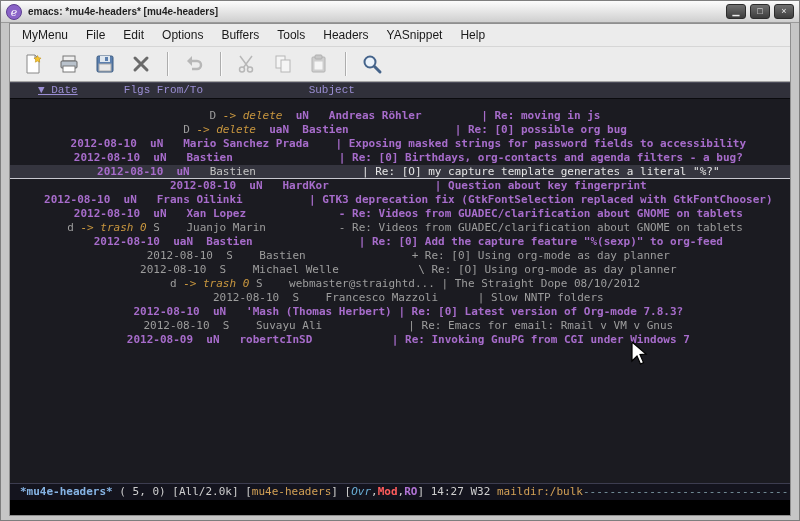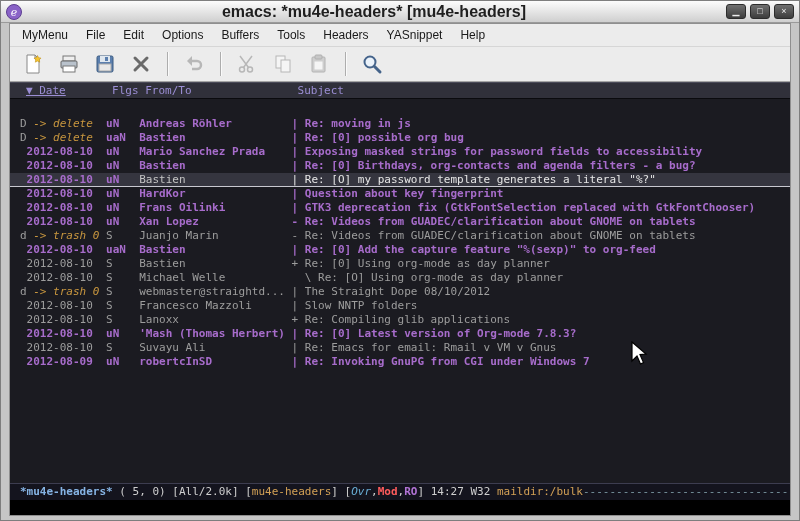--- a/index.html
+++ b/index.html
@@ -8,34 +8,34 @@
     --current_from:#c4c4c4; --current_subject:#e6e6e6; --header_fg:#9b8ed4;
     --ml_bg:#14141e; --ml_fg:#cfcfcf; --ml_buf:#86b4e4; --ml_orange:#d2a055;
     --ml_cyan:#6ab0d8; --ml_red:#ff5c5c; --ml_purple:#b273d6; --ml_dash:#7d9aa5;
   }
   *{box-sizing:border-box;}
   html,body{margin:0;padding:0;}
   body{width:800px;height:521px;overflow:hidden;background:#555;font-family:"Liberation Sans",sans-serif;}
   .frame{position:relative;width:800px;height:521px;background:#c6c6c6;border:1px solid #7e7e7e;display:flex;flex-direction:column;}
   .titlebar{height:22px;flex:0 0 22px;background:linear-gradient(#fcfcfc,#cfcfcf);border-bottom:1px solid #9a9a9a;display:flex;align-items:center;padding:0 5px;gap:6px;}
   .app-icon{width:16px;height:16px;flex:0 0 16px;}
-  .title{flex:1;text-align:center;font-weight:bold;font-size:16px;color:#1f1f1f;white-space:nowrap;overflow:hidden;}
+  .title{flex:1;font-weight:bold;font-size:10px;color:#1f1f1f;white-space:nowrap;overflow:hidden;}
   .controls{display:flex;gap:4px;}
   .win-btn{width:20px;height:15px;background:linear-gradient(#707070,#3c3c3c);border:1px solid #2c2c2c;border-radius:3px;color:#ececec;font-size:9px;line-height:13px;text-align:center;cursor:default;}
   .inner{flex:1;display:flex;flex-direction:column;margin:0 8px 4px;border:1px solid #8f8f8f;background:#ececec;min-height:0;}
   .menubar{height:23px;flex:0 0 23px;display:flex;align-items:center;padding:0 3px;background:#ececec;font-size:12px;color:#1a1a1a;border-bottom:1px solid #d6d6d6;}
   .menu-item{padding:4px 9px;white-space:nowrap;}
   .toolbar{height:35px;flex:0 0 35px;display:flex;align-items:center;gap:6px;padding:0 8px;background:#ececec;border-bottom:1px solid #a5a5a5;}
   .tb-btn{width:30px;height:28px;display:flex;align-items:center;justify-content:center;background:transparent;border:none;padding:2px;}
   .tb-btn svg{width:22px;height:22px;}
   .tb-btn.disabled{filter:grayscale(1) opacity(.45);}
   .tb-sep{width:1px;height:24px;background:#adadad;box-shadow:1px 0 0 #fafafa;margin:0 5px;}
   .buffer{flex:1;min-height:0;background:var(--bg_buffer);font-family:"DejaVu Sans Mono",monospace;font-size:11px;overflow:hidden;display:flex;flex-direction:column;position:relative;}
-  .header-line{height:17px;flex:0 0 17px;line-height:17px;background:var(--bg_headerline);white-space:pre;padding-left:16px;box-shadow:inset 0 1px 0 #4a4a58,inset 0 -1px 0 #0a0a0e;overflow:hidden;}
-  .rows{padding-top:18px;}
+  .header-line{height:17px;flex:0 0 17px;line-height:17px;background:var(--bg_headerline);white-space:pre;padding-left:28px;box-shadow:inset 0 1px 0 #4a4a58,inset 0 -1px 0 #0a0a0e;overflow:hidden;font-family:Liberation Mono, monospace;}
+  .rows{padding-top:10px;text-align:center;}
   .hrow{height:14px;line-height:14px;white-space:pre;padding-left:10px;overflow:hidden;}
   .hrow.current{background:var(--current_bg);box-shadow:inset 0 -1px 0 var(--current_underline);}
   .endline{height:14px;line-height:14px;white-space:pre;padding-left:10px;color:var(--action);font-style:italic;}
   .seg{white-space:pre;}
   .seg.m{color:var(--mark);}
   .seg.a{color:var(--action);font-style:italic;}
   .seg.u{color:var(--unread);font-weight:bold;}
   .seg.r{color:var(--read);}
   .seg.cf{color:var(--current_from);}
   .seg.cs{color:var(--current_subject);}
@@ -147,31 +147,30 @@
         </button>
       </div>
 
     <div class="buffer">
       <div class="header-line"><span class="seg hd hd-sort">▼ Date</span><span class="seg hd">       </span><span class="seg hd">Flgs </span><span class="seg hd">From/To                </span><span class="seg hd">Subject</span></div>
       <div class="rows">
           <div class="hrow"><span class="seg m">D </span><span class="seg a">-&gt; delete  </span><span class="seg u">uN   </span><span class="seg u">Andreas Röhler         </span><span class="seg u">| Re: moving in js</span></div>
           <div class="hrow"><span class="seg m">D </span><span class="seg a">-&gt; delete  </span><span class="seg u">uaN  </span><span class="seg u">Bastien                </span><span class="seg u">| Re: [0] possible org bug</span></div>
           <div class="hrow"><span class="seg u"> 2012-08-10  </span><span class="seg u">uN   </span><span class="seg u">Mario Sanchez Prada    </span><span class="seg u">| Exposing masked strings for password fields to accessibility</span></div>
           <div class="hrow"><span class="seg u"> 2012-08-10  </span><span class="seg u">uN   </span><span class="seg u">Bastien                </span><span class="seg u">| Re: [0] Birthdays, org-contacts and agenda filters - a bug?</span></div>
-          <div class="hrow current"><span class="seg u"> 2012-08-10  </span><span class="seg u">uN   </span><span class="seg cf">Bastien                </span><span class="seg cs">| Re: [O] my password template generates a literal "%?"</span></div>
+          <div class="hrow current"><span class="seg u"> 2012-08-10  </span><span class="seg u">uN   </span><span class="seg cf">Bastien                </span><span class="seg cs">| Re: [O] my capture template generates a literal "%?"</span></div>
           <div class="hrow"><span class="seg u"> 2012-08-10  </span><span class="seg u">uN   </span><span class="seg u">HardKor                </span><span class="seg u">| Question about key fingerprint</span></div>
           <div class="hrow"><span class="seg u"> 2012-08-10  </span><span class="seg u">uN   </span><span class="seg u">Frans Oilinki          </span><span class="seg u">| GTK3 deprecation fix (GtkFontSelection replaced with GtkFontChooser)</span></div>
           <div class="hrow"><span class="seg u"> 2012-08-10  </span><span class="seg u">uN   </span><span class="seg u">Xan Lopez              </span><span class="seg u">- Re: Videos from GUADEC/clarification about GNOME on tablets</span></div>
           <div class="hrow"><span class="seg m">d </span><span class="seg a">-&gt; trash 0 </span><span class="seg r">S    </span><span class="seg r">Juanjo Marin           </span><span class="seg r">- Re: Videos from GUADEC/clarification about GNOME on tablets</span></div>
           <div class="hrow"><span class="seg u"> 2012-08-10  </span><span class="seg u">uaN  </span><span class="seg u">Bastien                </span><span class="seg u">| Re: [0] Add the capture feature "%(sexp)" to org-feed</span></div>
           <div class="hrow"><span class="seg r"> 2012-08-10  </span><span class="seg r">S    </span><span class="seg r">Bastien                </span><span class="seg r">+ Re: [0] Using org-mode as day planner</span></div>
           <div class="hrow"><span class="seg r"> 2012-08-10  </span><span class="seg r">S    </span><span class="seg r">Michael Welle          </span><span class="seg r">  \ Re: [O] Using org-mode as day planner</span></div>
           <div class="hrow"><span class="seg m">d </span><span class="seg a">-&gt; trash 0 </span><span class="seg r">S    </span><span class="seg r">webmaster@straightd... </span><span class="seg r">| The Straight Dope 08/10/2012</span></div>
           <div class="hrow"><span class="seg r"> 2012-08-10  </span><span class="seg r">S    </span><span class="seg r">Francesco Mazzoli      </span><span class="seg r">| Slow NNTP folders</span></div>
-          <div class="hrow"><span class="seg r"> 2012-08-10  </span><span class="seg r">S    </span><span class="seg r">Lanoxx                 </span><span class="seg r">+ Re: Compiling glib applications</span></div>
           <div class="hrow"><span class="seg u"> 2012-08-10  </span><span class="seg u">uN   </span><span class="seg u">'Mash (Thomas Herbert) </span><span class="seg u">| Re: [0] Latest version of Org-mode 7.8.3?</span></div>
           <div class="hrow"><span class="seg r"> 2012-08-10  </span><span class="seg r">S    </span><span class="seg r">Suvayu Ali             </span><span class="seg r">| Re: Emacs for email: Rmail v VM v Gnus</span></div>
           <div class="hrow"><span class="seg u"> 2012-08-09  </span><span class="seg u">uN   </span><span class="seg u">robertcInSD            </span><span class="seg u">| Re: Invoking GnuPG from CGI under Windows 7</span></div>
         </div>
       <div style="flex:1"></div>
     </div>
 
     <div class="modeline"><span class="seg ml-buf">*mu4e-headers*</span><span class="seg ml"> ( 5, 0) [All/2.0k] [</span><span class="seg ml-orange">mu4e-headers</span><span class="seg ml">] [</span><span class="seg ml-cyan">Ovr</span><span class="seg ml">,</span><span class="seg ml-red">Mod</span><span class="seg ml">,</span><span class="seg ml-purple">RO</span><span class="seg ml">] 14:27 W32 </span><span class="seg ml-orange">maildir:/bulk</span><span class="seg ml-dash">--------------------------------------</span></div>
     <div class="echo"></div>
   </div>

